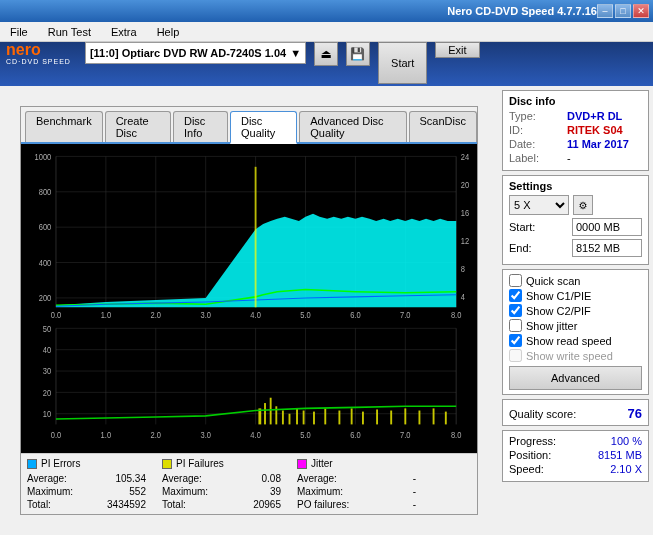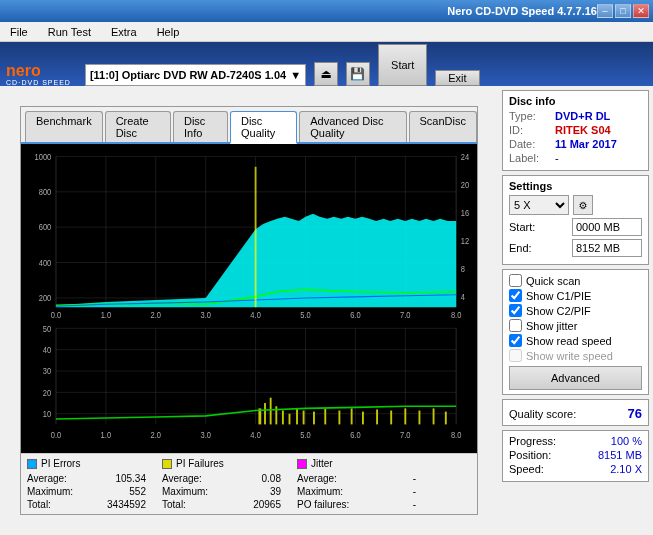--- a/index.html
+++ b/index.html
@@ -38,21 +38,21 @@
       border-bottom: 1px solid #ccc;
       gap: 8px;
     }
     .menubar-item { font-size: 11px; padding: 2px 6px; cursor: pointer; }
 
     
     .header {
       background: linear-gradient(to bottom, #1a3a7a, #2a5ab8);
       height: 44px;
       display: flex;
-      align-items: flex-end;
+      align-items: flex-start;
       padding: 0 6px;
       gap: 8px;
     }
     .logo-area {
       display: flex;
       flex-direction: column;
       align-items: flex-start;
       margin-right: 6px;
     }
     .logo-nero {
@@ -184,21 +184,21 @@
       padding: 4px 6px;
     }
     .section-title {
       font-size: 11px;
       font-weight: bold;
       margin-bottom: 3px;
       color: #000;
     }
     .info-row {
       display: flex;
-      gap: 8px;
+      gap: 20px;
       font-size: 11px;
       margin-bottom: 2px;
     }
     .info-key { min-width: 38px; color: #666; }
     .info-val { color: #0000cc; font-weight: bold; }
     .info-val.black { color: #000; font-weight: normal; }
     .info-val.red { color: #cc0000; }
 
     .settings-row {
       display: flex;

